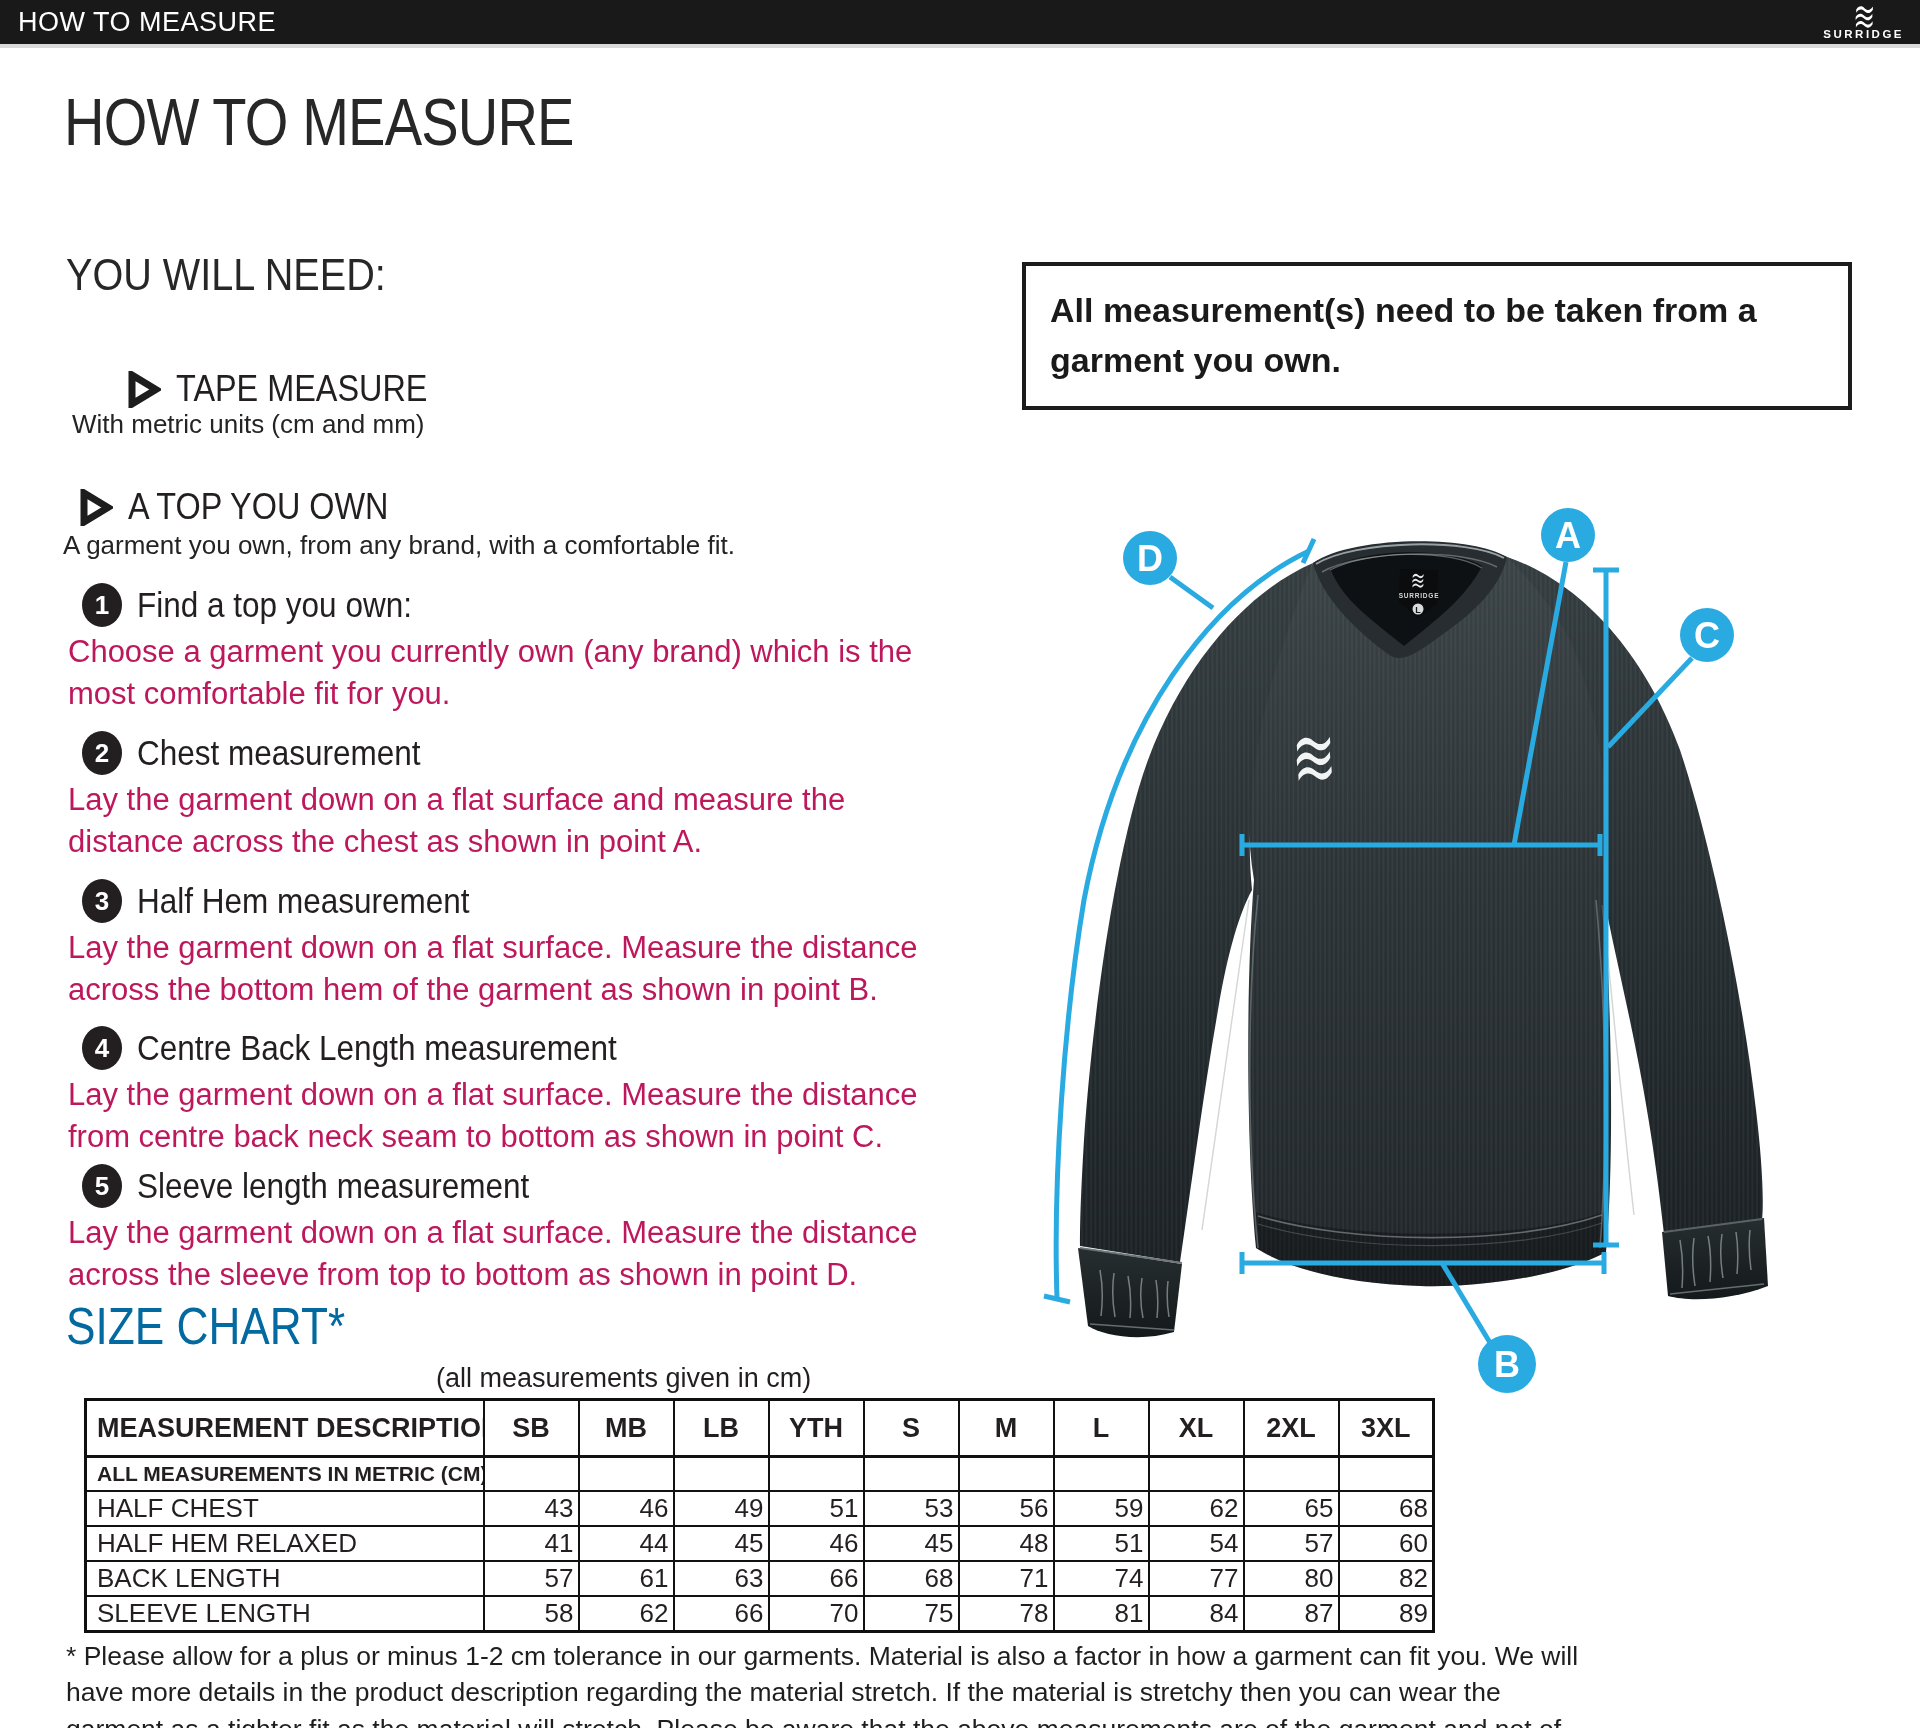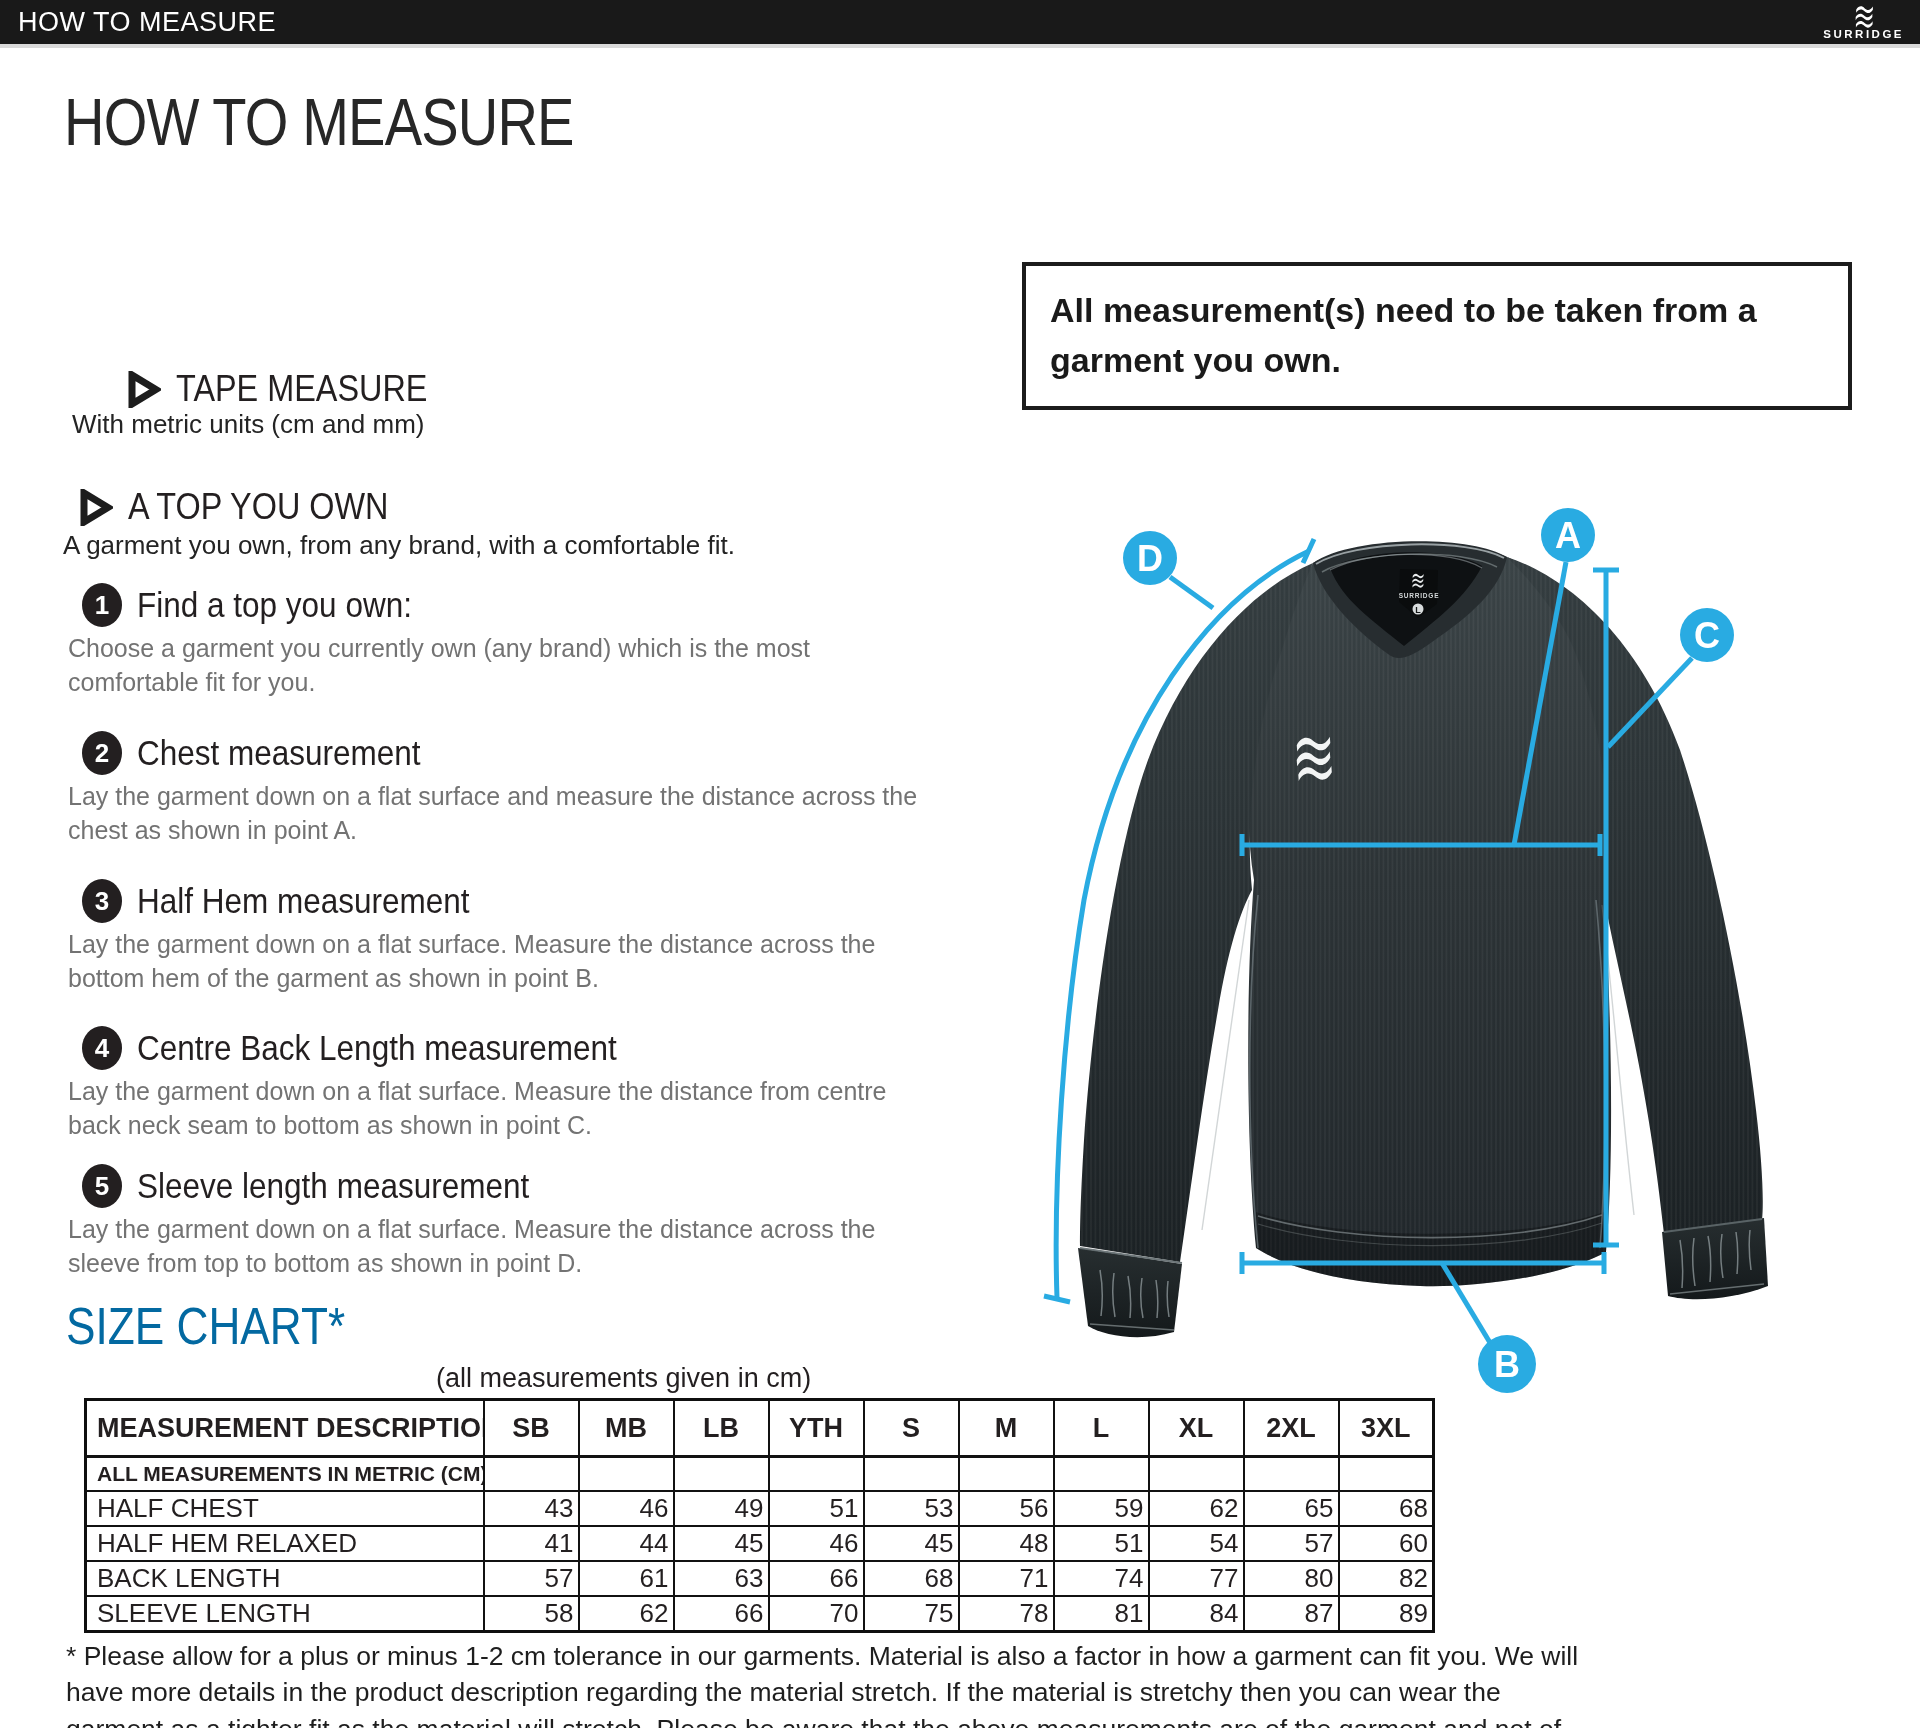--- a/index.html
+++ b/index.html
@@ -26,21 +26,21 @@
   .need-item{ position:absolute; display:flex; align-items:center; gap:15px; }
   .need-title{ font-size:36px; }
   .need-sub{ position:absolute; font-size:26px; color:#242424; }
   .tri{ width:33px; height:37px; flex:0 0 auto; }
   .step-head{ position:absolute; display:flex; align-items:center; gap:15px; }
   .step-num{
     width:40px; height:44px; border-radius:50%; background:#231f20; color:#fff;
     font-size:26px; font-weight:bold; display:flex; align-items:center; justify-content:center; flex:0 0 auto;
   }
   .step-title{ font-size:35px; }
-  .step-body{ position:absolute; left:68px; font-size:25px; line-height:1.36; max-width:865px; color:#737373; }
+  .step-body{ position:absolute; left:68px; font-size:31px; line-height:1.36; max-width:865px; color:#be185d; }
   
   .sizechart-head{ position:absolute; left:66px; top:1296px; font-size:52px; color:#0369a1;}
   .sizechart-sub{ position:absolute; left:436px; top:1322px; font-size:27px;margin-top:41px; }
   table.sizes{
     position:absolute; left:84px; top:1398px; width:1348px;
     border-collapse:collapse; table-layout:fixed; background:#fff;
     border:3px solid #0f0f0f; font-size:26px;
   }
   table.sizes th, table.sizes td{ border:2px solid #111; padding:0 4px; text-align:center; overflow:hidden; white-space:nowrap;}
   table.sizes .desc{ text-align:left; padding-left:10px; }
@@ -73,20 +73,21 @@
           <path d="M3,9 C8,1 14,1 19,6 C24,11 30,11 35,3 L35,9 C30,17 24,17 19,12 C14,7 8,7 3,15 Z" transform="translate(-2,14)"></path>
           <path d="M3,9 C8,1 14,1 19,6 C24,11 30,11 35,3 L35,9 C30,17 24,17 19,12 C14,7 8,7 3,15 Z" transform="translate(-1.5,28)"></path>
         </g>
       </svg>
       <div class="topbar-brand-name">SURRIDGE</div>
     </div>
   </div>
 
   <div class="h1"><span class="cx85">HOW TO MEASURE</span></div>
 
+  <div class="ywn"><span class="cx">YOU WILL NEED:</span></div>
 
   <div class="need-item" style="left:96px; top:368px;padding-left:32px;">
     <svg class="tri" viewBox="0 0 33 37">
       <path d="M4,4 L28,18.5 L4,33 Z" fill="none" stroke="#1d1d1d" stroke-width="7" stroke-linejoin="miter"></path>
     </svg>
     <span class="need-title"><span class="cx">TAPE MEASURE</span></span>
   </div>
   <div class="need-sub" style="left:72px; top:409px;">With metric units (cm and mm)</div>
 
   <div class="need-item" style="left:80px; top:486px;">

